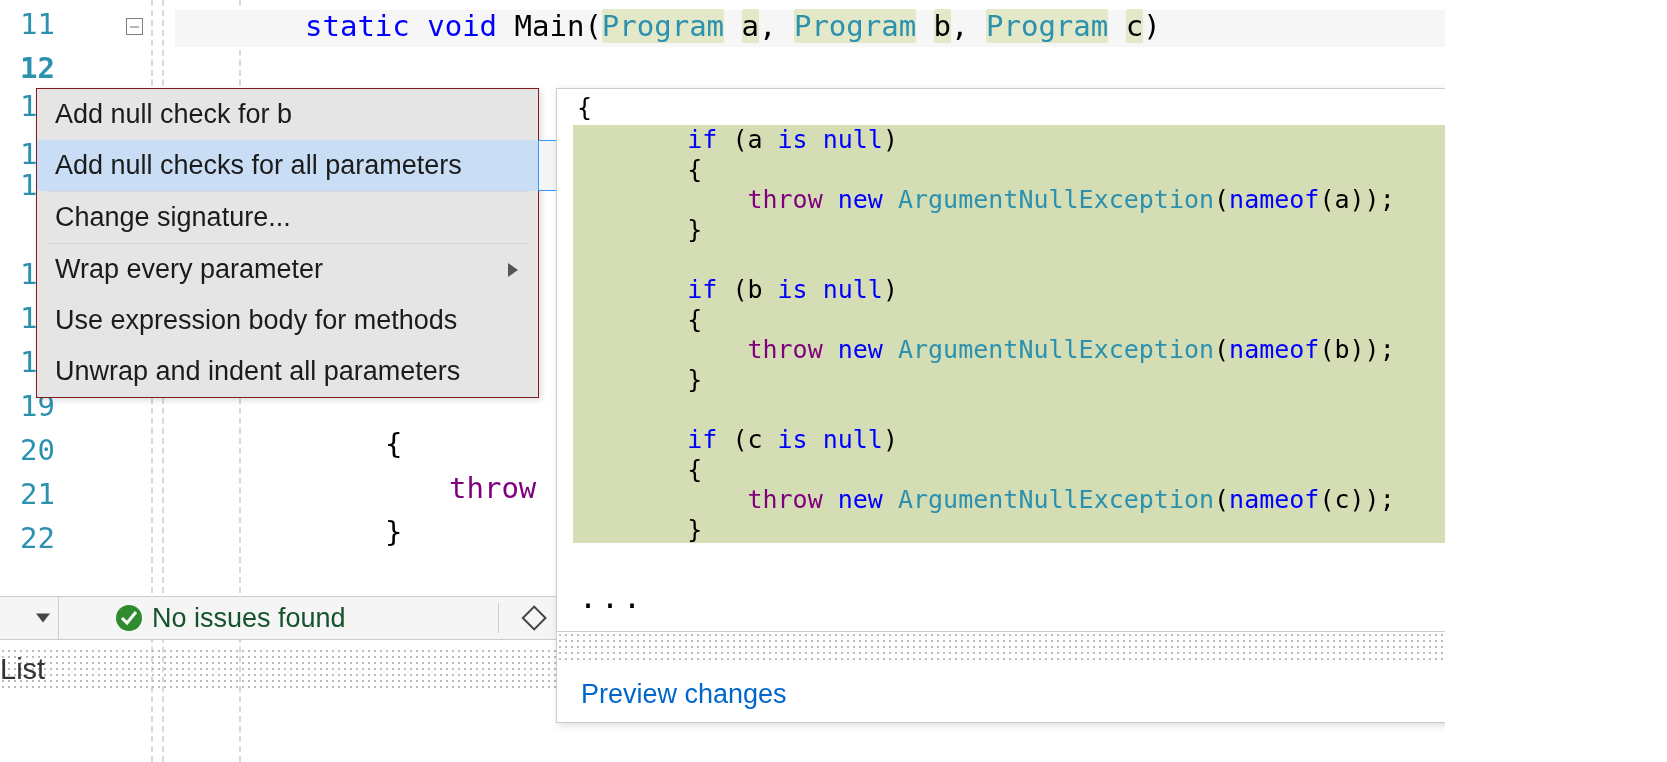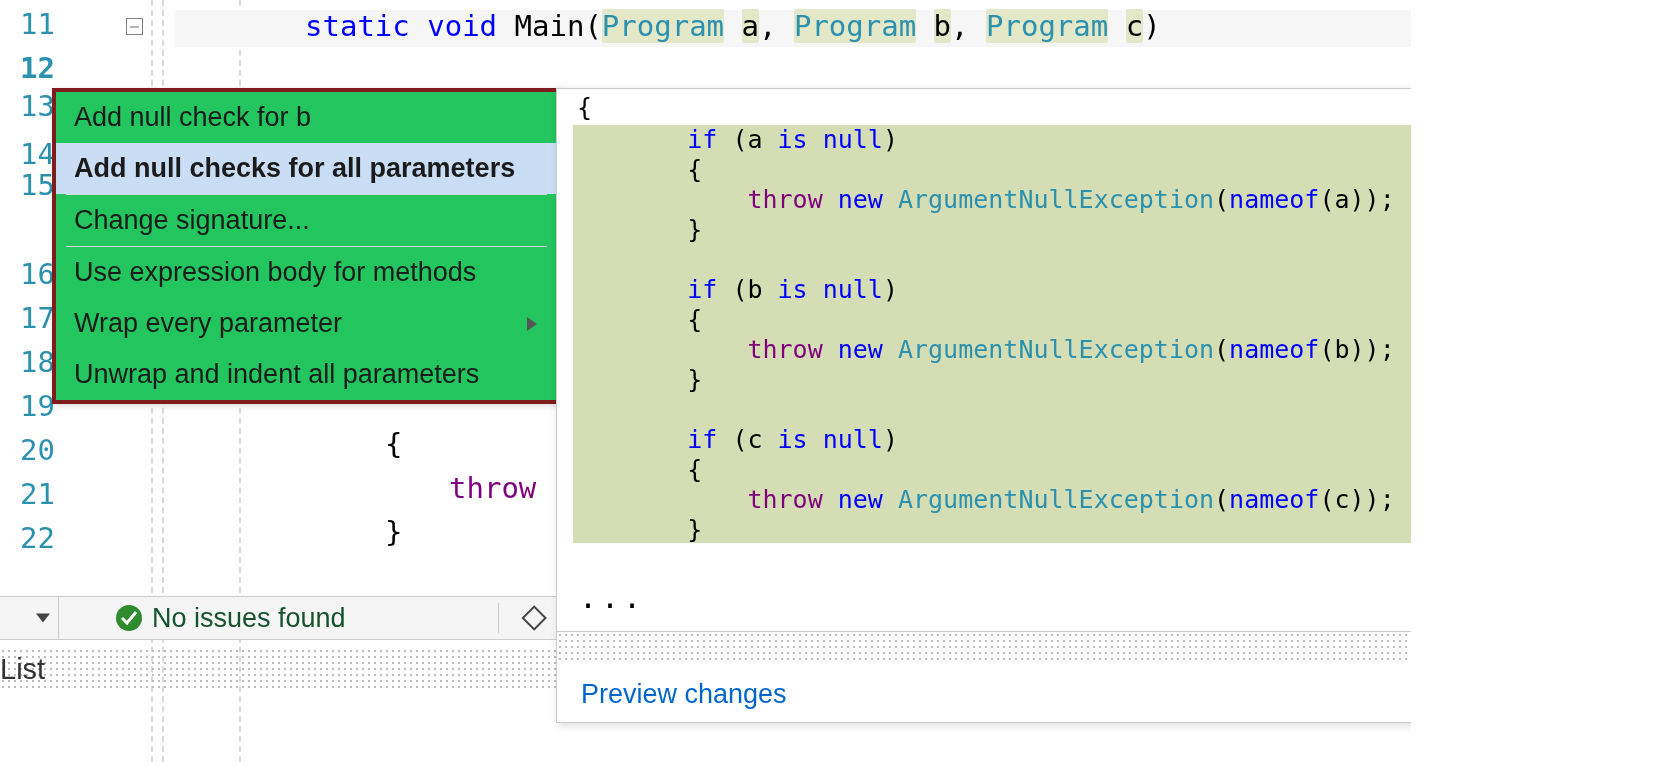--- a/index.html
+++ b/index.html
@@ -1,40 +1,40 @@
 <!DOCTYPE html>
 <html><head>
 <meta charset="utf-8">
 <style>
   html, body { margin:0; padding:0; font-family:"Segoe UI","Helvetica Neue",Arial,sans-serif; background:#fff; }
-  .editor-wrap { position:relative; width:1411px; height:762px; background:#fff; overflow:hidden; }
+  .editor-wrap { position:relative; width:1411px; height:762px; background:#fff; overflow:hidden;padding-left:34px; }
   .gutter { position:absolute; left:0; top:0; width:60px; }
   .gutter .ln { position:absolute; left:0; width:55px; text-align:right; font:29px/1 Consolas,monospace; color:#2b91af; }
   .fold-box { position:absolute; left:126px; top:18px; width:15px; height:15px; border:1px solid #808080; background:#fff; }
   .fold-box::before, .fold-box::after { content:''; position:absolute; background:#707070; }
   .fold-box::before { left:3px; right:3px; top:50%; height:1px; transform:translateY(-.5px);}
   .vguide { position:absolute; top:0; bottom:0; border-left:2px dashed #d9d9d9; }
   .vg1{ left:151px;} .vg2{ left:162px;} .vg3{ left:239px;}
   .code-lines { position:absolute; left:175px; right:0; top:0; }
   .code-row { position:absolute; left:0; right:0; font:400 29px/1 Consolas,monospace; white-space:pre; color:#000; }
   .row1{ top:10px; background:#f6f6f6; padding:2px 0 6px 130px;}
   .row19{ top:430px; padding-left:210px;}
   .row20{ top:474px; padding-left:274px;}
   .row21{ top:518px; padding-left:210px;}
   .tok-kw{ color:#0000ff;}
   .tok-ty{ color:#2b91af;}
   .hlparam{ background:#e3e8c9; border-radius:2px;}
 
   .menu {
-    position:absolute; left:52px; top:88px; width:501px; background:#22c55e;
-    border:4px solid #7f1d1d; box-shadow:2px 2px 6px rgba(0,0,0,.15);
+    position:absolute; left:36px; top:88px; width:501px; background:#e5e5e5;
+    border:1px solid #7f1d1d; box-shadow:2px 2px 6px rgba(0,0,0,.15);
     font:27px/1 "Segoe UI",sans-serif;
   }
   .menu-item { position:relative; padding:12px 18px; color:#1b1b1b; }
-  .menu-item.selected { background:#c9def5;font-weight:bold; }
+  .menu-item.selected { background:#c9def5; }
   .menu-item.selected::after {
     content:''; position:absolute; right:-48px; top:0; bottom:0; width:46px;
     border:1px solid #3399ff; background:#f5f5f5;
   }
   .menu-sep{ height:0; border-top:1px solid #d6d6d6; margin:0 10px;}
   .submenu-arrow{ position:absolute; right:20px; top:50%; transform:translateY(-50%);
      width:0;height:0;border-top:7px solid transparent;border-bottom:7px solid transparent;border-left:10px solid #555;}
   .menu-item.selected .submenu-arrow-out{
      position:absolute; right:-34px; top:50%; transform:translateY(-50%);
      width:0;height:0;border-top:7px solid transparent;border-bottom:7px solid transparent;border-left:10px solid #555;}
@@ -130,22 +130,22 @@
 
   <div class="menu">
     <div class="menu-item"><span>Add null check for b</span></div>
     <div class="menu-item selected">
       <span>Add null checks for all parameters</span>
       <span class="submenu-arrow-out"></span>
     </div>
     <div class="menu-sep"></div>
     <div class="menu-item"><span>Change signature...</span></div>
     <div class="menu-sep"></div>
+    <div class="menu-item"><span>Wrap every parameter</span><span class="submenu-arrow"></span></div>
     <div class="menu-item"><span>Use expression body for methods</span></div>
-    <div class="menu-item"><span>Wrap every parameter</span><span class="submenu-arrow"></span></div>
     <div class="menu-item"><span>Unwrap and indent all parameters</span></div>
   </div>
 
   <div class="preview-pane">
     <span class="pp-brace-open">{</span>
     <div class="diff-block" id="diffblock">    <span class="p-kw">if</span> (a <span class="p-kw">is</span> <span class="p-kw">null</span>)
     {
         <span class="p-fl">throw</span> <span class="p-kw">new</span> <span class="p-ty">ArgumentNullException</span>(<span class="p-kw">nameof</span>(a));
     }
 

